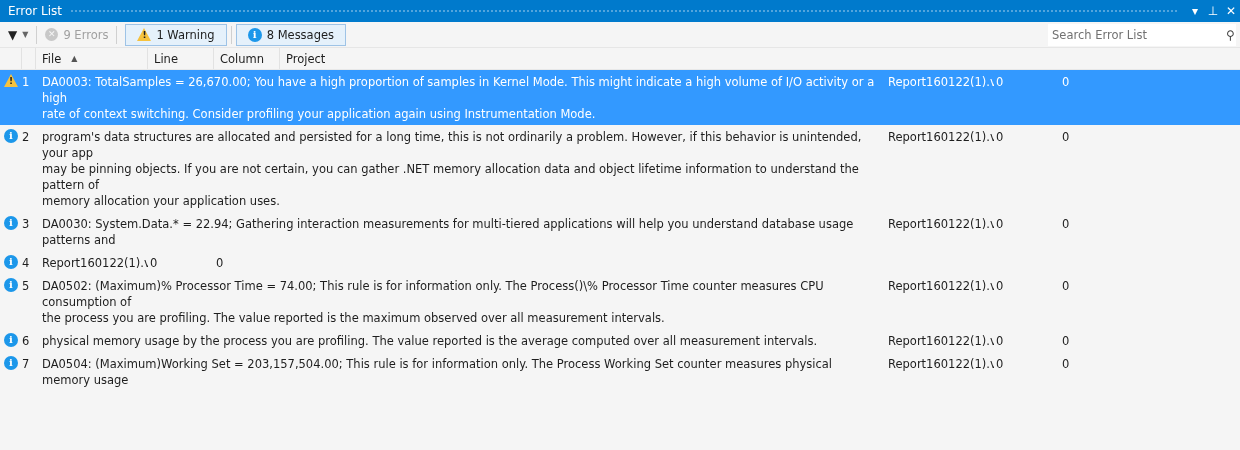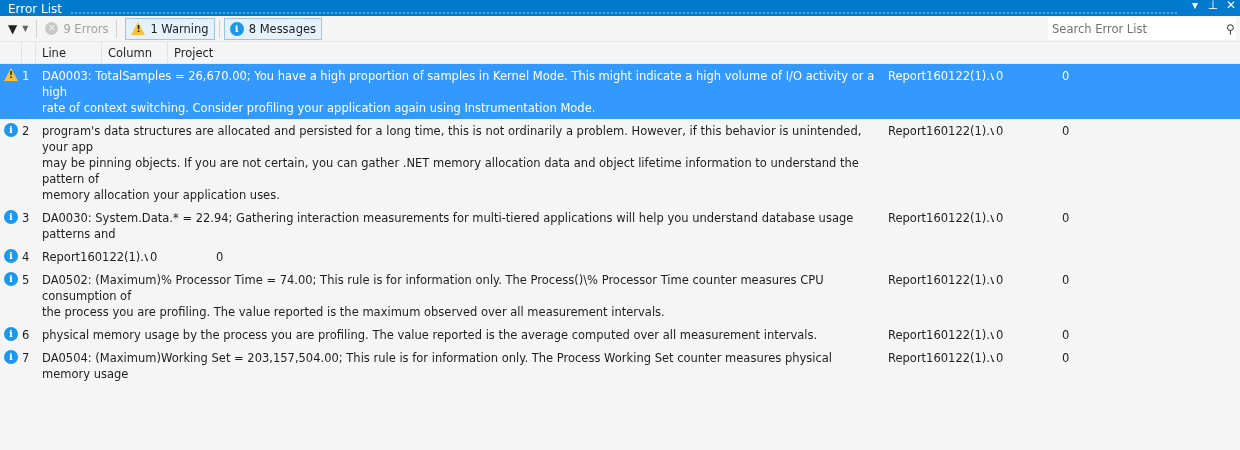--- a/index.html
+++ b/index.html
@@ -1,36 +1,36 @@
 <!DOCTYPE html>
 <html><head>
 <meta charset="utf-8">
 <style>
   * { box-sizing: border-box; margin: 0; padding: 0; }
   html, body { width: 1240px; height: 450px; overflow: hidden; background: #f5f5f5; }
   body { font-family: "DejaVu Sans", "Liberation Sans", sans-serif; font-size: 11.5px; color: #1e1e1e; }
 
   .titlebar {
-    height: 16px; background: #007acc; color: #fff; display: flex; align-items: flex-end;
+    height: 22px; background: #007acc; color: #fff; display: flex; align-items: center;
     padding: 0 0 0 8px; position: relative;
   }
   .titlebar .title { font-size: 12px; margin-right: 8px; white-space: nowrap; }
   .titlebar .grip {
     flex: 1; height: 5px;
     background-image: radial-gradient(rgba(255,255,255,0.35) 0.7px, transparent 0.8px);
     background-size: 4px 4px; margin-right: 8px;
   }
   .titlebar .tb-btn { width: 18px; height: 22px; display: flex; align-items: center; justify-content: center; color: #fff; font-size: 12px; cursor: pointer; }
 
   .toolbar {
     height: 26px; background: #f5f5f5; display: flex; align-items: center; padding: 0 4px;
     border-bottom: 1px solid #e6e6e6;
   }
   .tbtn { display: flex; align-items: center; height: 22px; padding: 0 4px; cursor: pointer; }
-  .tbtn.toggle { border: 1px solid #9ec3e6; background: #e5f1fb; margin-left: 4px; padding: 0 5px; justify-content: flex-end; }
+  .tbtn.toggle { border: 1px solid #9ec3e6; background: #e5f1fb; margin-left: 4px; padding: 0 11px; justify-content: flex-end; }
   .tbtn.disabled { color: #a0a0a0; }
   .sep { width: 1px; height: 18px; background: #d0d0d0; margin: 0 4px; }
   .filter-icon { font-size: 12px; color: #222; }
   .caret { font-size: 8px; color: #666; margin-left: 5px; }
   .err-icon {
     width: 13px; height: 13px; border-radius: 50%; background: #c8c8c8; color: #f5f5f5;
     font-size: 9px; line-height: 13px; text-align: center; margin-right: 5px; font-weight: bold;
   }
   .warn-icon {
     width: 0; height: 0; border-left: 7px solid transparent; border-right: 7px solid transparent;
@@ -117,20 +117,24 @@
     <input type="text" placeholder="Search Error List" style="">
     <span class="mag">⚲</span>
     <span class="caret2">▼</span>
   </div>
 </div>
 
 <div class="grid">
   <div class="hdr">
     <div class="c-icon"></div>
     <div class="c-num"></div>
+    <div class="c-file">
+        <span>File</span>
+        <span class="sort-up">▲</span>
+      </div>
     <div class="c-line">
         <span>Line</span>
       </div>
     <div class="c-col">
         <span>Column</span>
       </div>
     <div class="c-proj">
         <span>Project</span>
       </div>
   </div>

